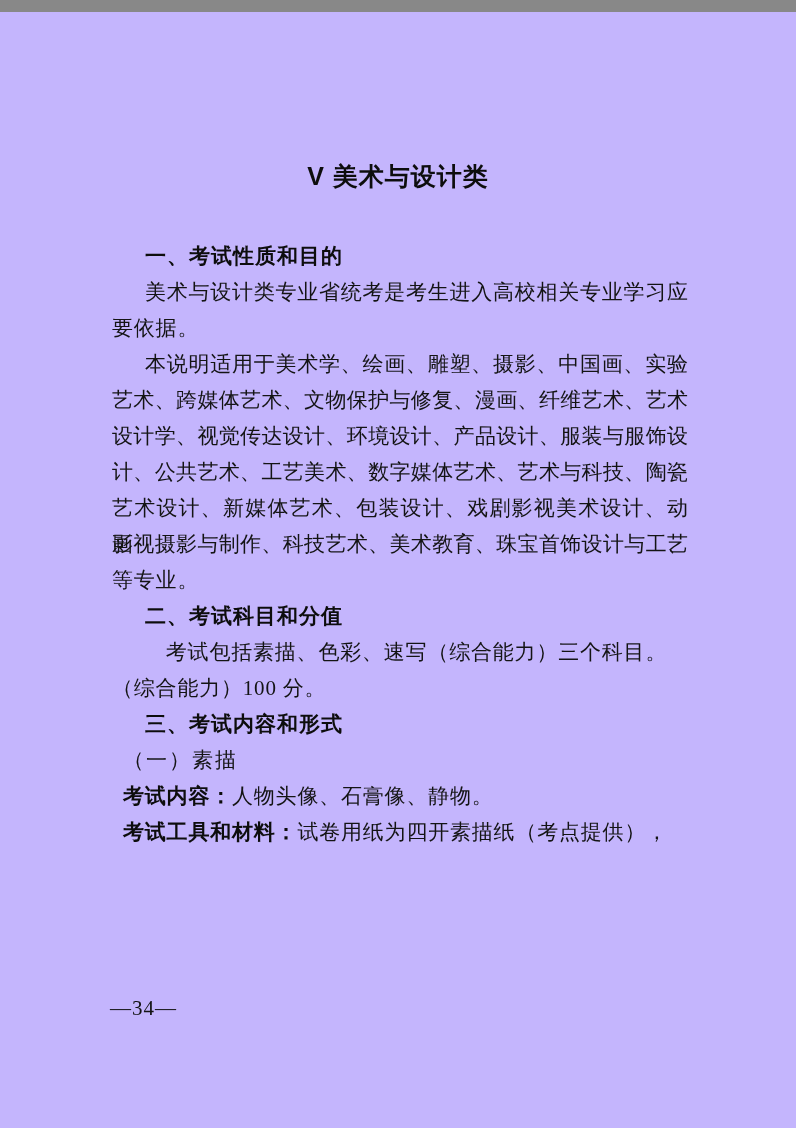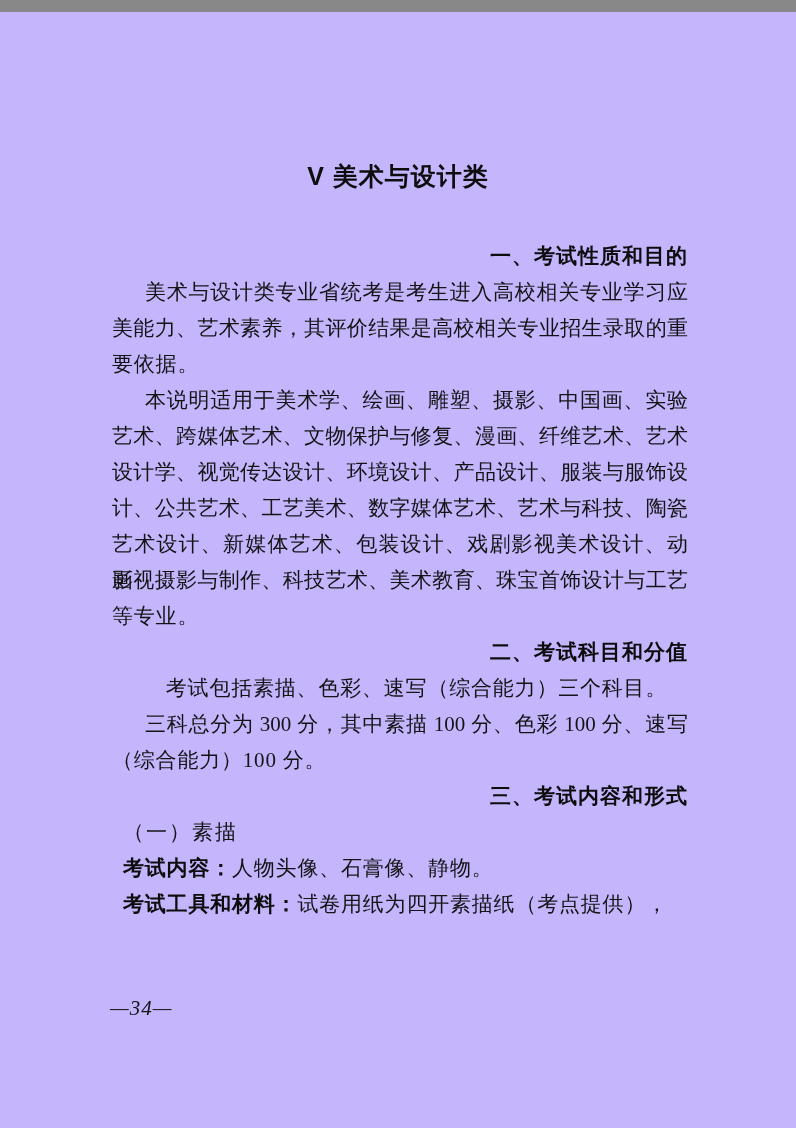--- a/index.html
+++ b/index.html
@@ -41,69 +41,65 @@
     text-align:justify;
     text-align-last:justify;
     letter-spacing:0;
   }
   .line.h{
     font-family:"Liberation Sans","DejaVu Sans",sans-serif;
     font-weight:bold;
     text-indent:33px;
     letter-spacing:1px;
     color:#0d0d0d;
-    text-align:right;
   }
   .line.ind{ text-indent:33px;text-align:center; }
   .line.lab{ text-indent:11px; }
   .line.kai{ letter-spacing:2px; }
   .lbl{
     font-family:Liberation Sans, sans-serif;
     font-weight:bold;
     font-style:normal;
     color:#0d0d0d;
   }
   .footer-pageno{
     position:absolute;
     left:110px;
     top:984px;
     font-size:21px;
     letter-spacing:1px;
     color:#141414;
     font-family:"Liberation Serif","DejaVu Serif",serif;
-    font-style:italic;
   }
 </style>
 </head>
 <body>
 
 <div class="page">
 
   <div class="doc-title">V 美术与设计类</div>
 
   <div class="body-block">
 
     <div class="line h">一、考试性质和目的</div>
 
     <div class="line ind full">美术与设计类专业省统考是考生进入高校相关专业学习应</div>
-    <div class="line full">美能力、艺术素养，其评价结果是高校相关专业招生录取的重</div>
     <div class="line">要依据。</div>
 
     <div class="line ind full">本说明适用于美术学、绘画、雕塑、摄影、中国画、实验</div>
     <div class="line full">艺术、跨媒体艺术、文物保护与修复、漫画、纤维艺术、艺术</div>
     <div class="line full">设计学、视觉传达设计、环境设计、产品设计、服装与服饰设</div>
     <div class="line full">计、公共艺术、工艺美术、数字媒体艺术、艺术与科技、陶瓷</div>
     <div class="line full">艺术设计、新媒体艺术、包装设计、戏剧影视美术设计、动画、</div>
     <div class="line full">影视摄影与制作、科技艺术、美术教育、珠宝首饰设计与工艺</div>
     <div class="line">等专业。</div>
 
     <div class="line h">二、考试科目和分值</div>
 
     <div class="line ind">考试包括素描、色彩、速写（综合能力）三个科目。</div>
-    <div class="line ind full">三科总分为 300 分，其中素描 100 分、色彩 100 分、速写</div>
     <div class="line">（综合能力）100 分。</div>
 
     <div class="line h">三、考试内容和形式</div>
 
     <div class="line kai lab">（一）素描</div>
 
     <div class="line lab">
       <span class="lbl">考试内容：</span><span>人物头像、石膏像、静物。</span>
     </div>
 

